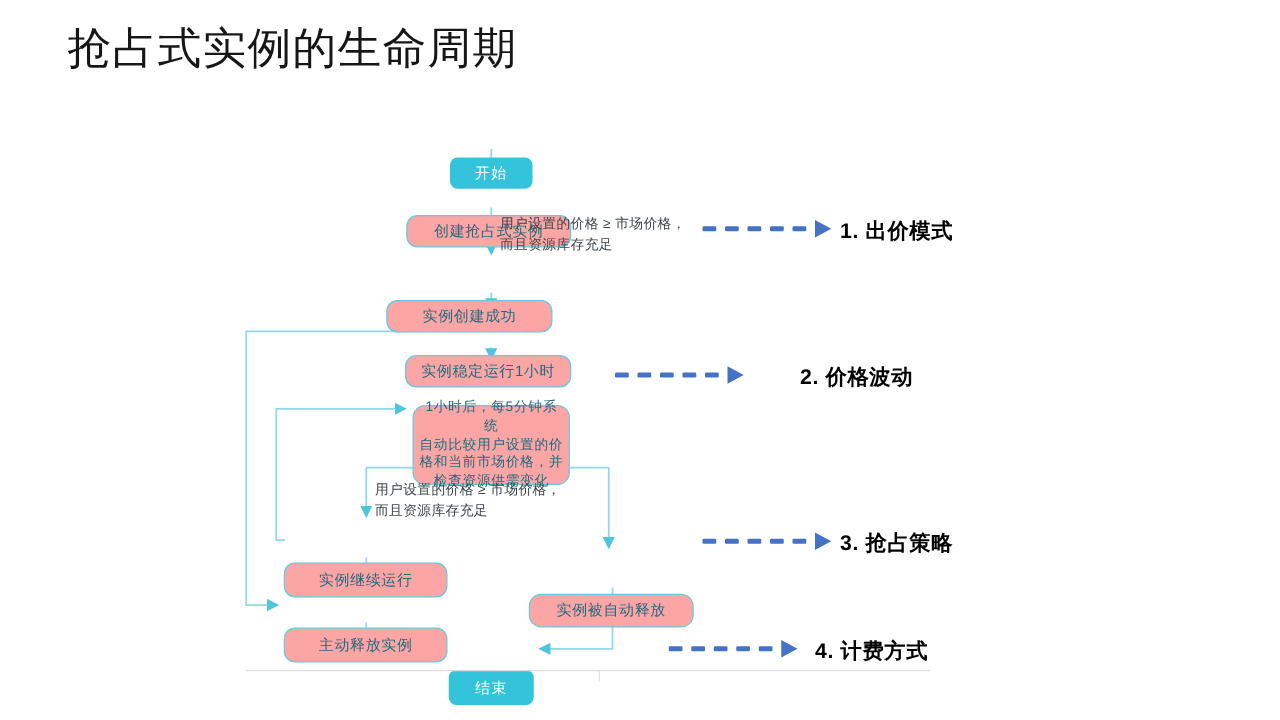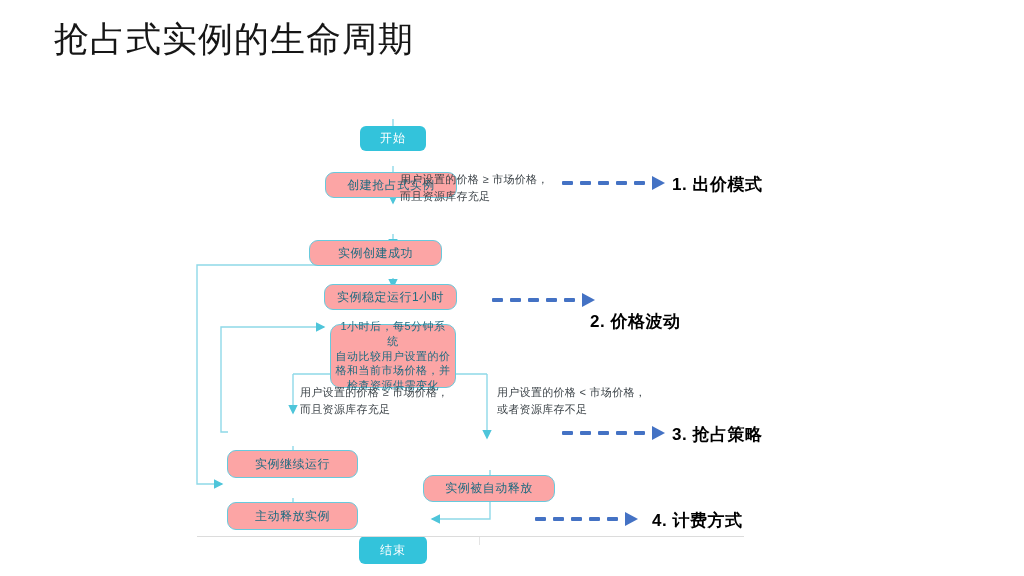--- a/index.html
+++ b/index.html
@@ -92,42 +92,40 @@
   <div class="node light" style="left:423px;top:443px;width:132px;height:27px;border-radius:10px;">实例被自动释放</div>
 
   <div class="node solid" style="left:359px;top:504px;width:68px;height:28px;">结束</div>
 
   <div class="edge-label" style="left:400px;top:171px;">用户设置的价格 ≥ 市场价格，
 而且资源库存充足</div>
 
   <div class="edge-label" style="left:300px;top:384px;">用户设置的价格 ≥ 市场价格，
 而且资源库存充足</div>
 
-  <div class="edge-label" style="left:497px;top:384px;">用户设置的价格 &lt; 市场价格，
-或者资源库存不足</div>
 
   <div class="dash-arrow" style="left:562px;top:176px;">
     <span class="dash-seg"></span>
       <span class="dash-seg"></span>
       <span class="dash-seg"></span>
       <span class="dash-seg"></span>
       <span class="dash-seg"></span>
       <span class="dash-head"></span>
   </div>
   <div class="anno-label" style="left:672px;top:173px;">1. 出价模式</div>
 
   <div class="dash-arrow" style="left:492px;top:293px;">
     <span class="dash-seg"></span>
       <span class="dash-seg"></span>
       <span class="dash-seg"></span>
       <span class="dash-seg"></span>
       <span class="dash-seg"></span>
       <span class="dash-head"></span>
   </div>
-  <div class="anno-label" style="left:590px;top:290px;margin-top:20px;">2. 价格波动</div>
+  <div class="anno-label" style="left:640px;top:290px;">2. 价格波动</div>
 
   <div class="dash-arrow" style="left:562px;top:426px;">
     <span class="dash-seg"></span>
       <span class="dash-seg"></span>
       <span class="dash-seg"></span>
       <span class="dash-seg"></span>
       <span class="dash-seg"></span>
       <span class="dash-head"></span>
   </div>
   <div class="anno-label" style="left:672px;top:423px;">3. 抢占策略</div>

